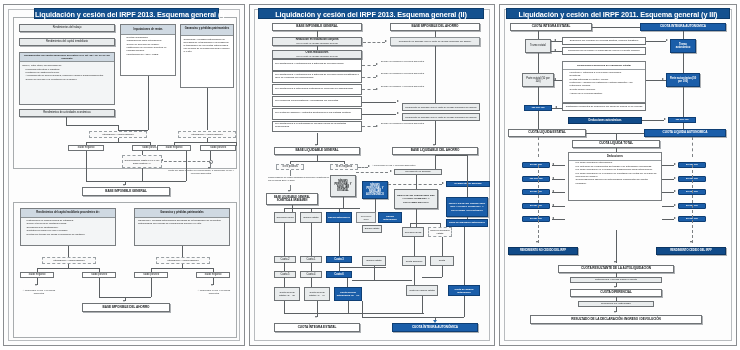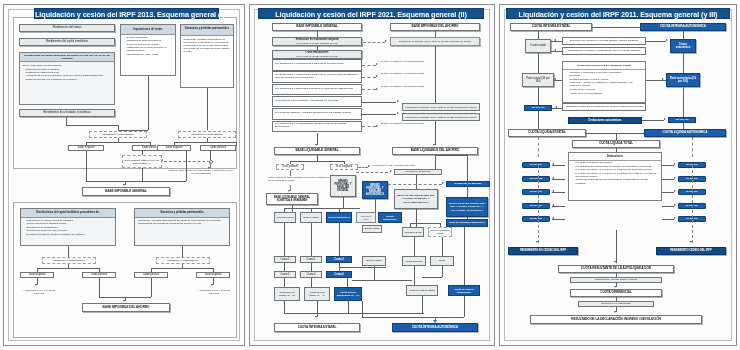--- a/index.html
+++ b/index.html
@@ -241,21 +241,21 @@
     <div class="ln lnv" style="left:147px;top:272.5px;height:19px;"></div>
     <div class="ln lnh" style="left:95px;top:291.5px;width:52px;"></div>
     <div class="ln lnv" style="left:121px;top:291.5px;height:4px;"></div>
     <div class="ar dn" style="left:119.4px;top:295px;"></div>
 
     <div class="n cap shadow" style="left:78px;top:298px;width:88px;height:9px;background:#fff;border-width:1px;">BASE IMPONIBLE DEL AHORRO</div>
   </div>
 
   <div class="panel" id="p2">
     <div class="inner"></div>
-    <div class="ptitle">Liquidación y cesión del IRPF 2021. Esquema general (II)</div>
+    <div class="ptitle">Liquidación y cesión del IRPF 2013. Esquema general (II)</div>
 
     <div class="n cap shadow" style="left:22px;top:18px;width:90px;height:8px;">BASE IMPONIBLE GENERAL</div>
     <div class="n cap shadow" style="left:140px;top:18px;width:90px;height:8px;">BASE IMPONIBLE DEL AHORRO</div>
 
     <div class="ln lnv" style="left:67px;top:26px;height:6px;"></div>
     <div class="ln lnv" style="left:185px;top:26px;height:6px;"></div>
 
     <div class="n gr shadow" style="left:22px;top:32px;width:90px;height:9px;flex-direction:column;">
       <span style="font-weight:bold;font-size:2.6px;">Reducción en tributación conjunta</span>
       <span style="font-size:2.2px;">(con el límite de la base imponible general)</span>

